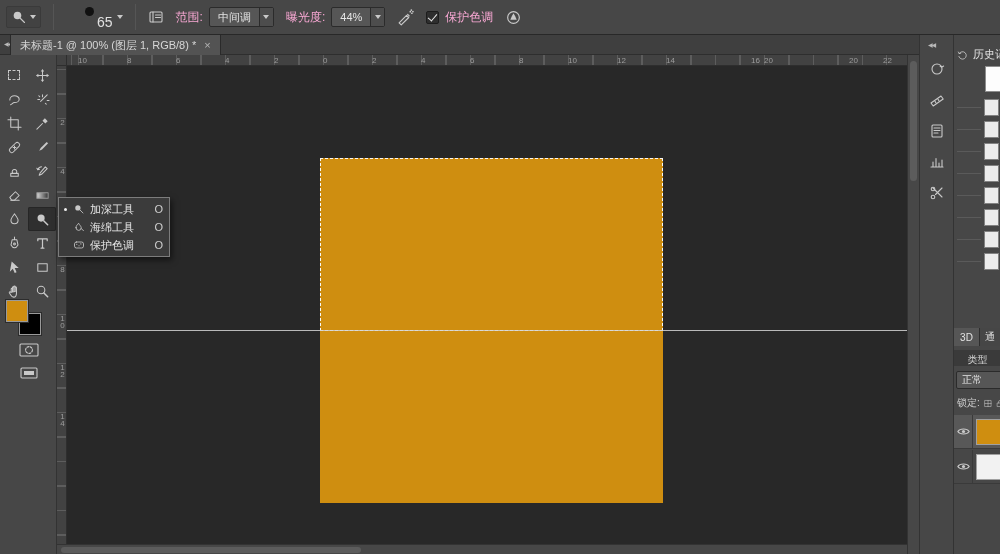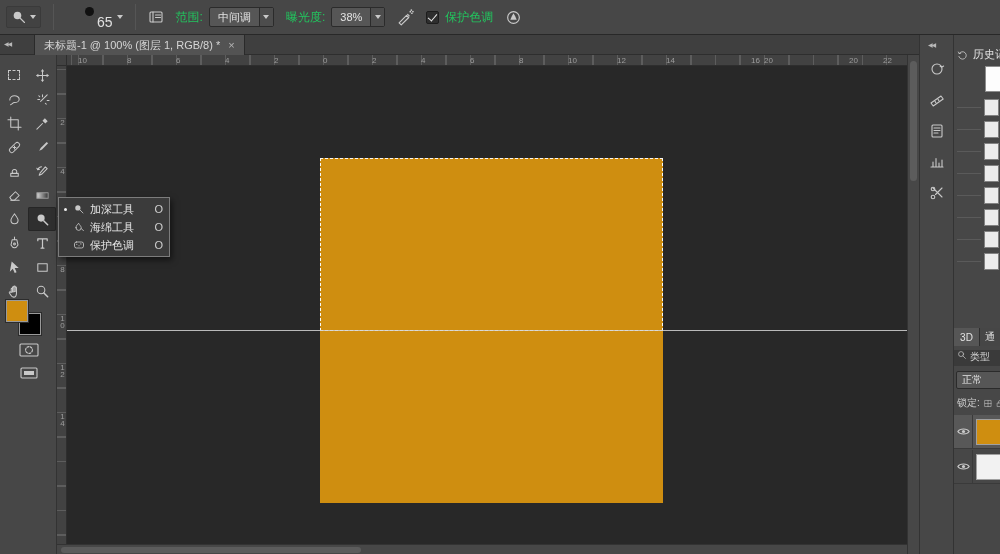--- a/index.html
+++ b/index.html
@@ -19,28 +19,28 @@
   .ob-sep{width:1px;height:26px;background:#3a3a3a;border-right:1px solid #555;}
   .tool-preset{display:flex;align-items:center;gap:3px;padding:2px 4px;border:1px solid #3a3a3a;border-radius:2px;background:#424242;}
   .brush-picker{display:flex;align-items:center;gap:4px;}
   .brush-preview{display:flex;flex-direction:column;align-items:center;line-height:10px;}
   .brush-dot{width:9px;height:9px;border-radius:50%;background:#111;margin-bottom:1px;}
   .brush-size{font-size:14px;color:#e0e0e0;padding-left:31px;}
   .tri-down{width:0;height:0;border-left:3.5px solid transparent;border-right:3.5px solid transparent;border-top:4px solid #c9c9c9;}
   .dd{display:flex;align-items:center;height:20px;background:#565656;border:1px solid #2b2b2b;border-radius:2px;}
   .dd .dd-text{padding:0 8px;font-size:11px;color:#e4e4e4;white-space:nowrap;}
   .dd .dd-arrow{width:14px;align-self:stretch;display:flex;align-items:center;justify-content:center;border-left:1px solid #2b2b2b;background:#4d4d4d;}
-  .ob-label{font-size:12px;color:#22c55e;white-space:nowrap;}
+  .ob-label{font-size:12px;color:#f9a8d4;white-space:nowrap;}
   .checkbox{width:13px;height:13px;background:#2e2e2e;border:1px solid #1d1d1d;border-radius:2px;position:relative;}
   .checkbox.checked::after{content:"";position:absolute;left:3px;top:0px;width:4px;height:8px;border-right:1.6px solid #e8e8e8;border-bottom:1.6px solid #e8e8e8;transform:rotate(40deg);}
 
   
   .tab-bar{position:absolute;left:0;top:35px;width:1000px;height:20px;background:#3f3f3f;border-bottom:1px solid #2e2e2e;}
   .collapse-left{position:absolute;left:4px;top:5px;font-size:6px;color:#b9b9b9;letter-spacing:-1px;}
-  .doc-tab{position:absolute;left:34px;top:0;height:20px;background:#535353;border-right:1px solid #2a2a2a;border-left:1px solid #2a2a2a;display:flex;align-items:center;gap:8px;padding:0 9px;font-size:11px;color:#d6d6d6;white-space:nowrap;}
+  .doc-tab{position:absolute;left:10px;top:0;height:20px;background:#535353;border-right:1px solid #2a2a2a;border-left:1px solid #2a2a2a;display:flex;align-items:center;gap:8px;padding:0 9px;font-size:11px;color:#d6d6d6;white-space:nowrap;}
   .doc-tab .close{color:#b5b5b5;font-size:11px;}
 
   
   .toolbar{position:absolute;left:0;top:55px;width:57px;height:499px;background:#474747;border-right:1px solid #333;}
   .tool-grid{display:grid;grid-template-columns:28px 28px;padding-top:8px;justify-content:center;}
   .tool{height:24px;display:flex;align-items:center;justify-content:center;border-radius:2px;}
   .tool.active{background:#2f2f2f;box-shadow:inset 0 0 0 1px #262626;}
   .swatches{position:absolute;left:6px;top:245px;width:44px;height:40px;}
   .swatch{position:absolute;width:22px;height:22px;border:1px solid #9a9a9a;box-shadow:0 0 0 1px #2c2c2c;}
   .swatch.fg{left:0;top:0;z-index:2;}
@@ -74,21 +74,21 @@
   .hist-header{position:absolute;left:3px;top:12px;display:flex;align-items:center;gap:4px;font-size:11px;color:#e0e0e0;white-space:nowrap;}
   .hist-snapshot{position:absolute;left:31px;top:31px;width:30px;height:26px;background:#fdfdfd;border:1px solid #8d8d8d;}
   .hist-rows{position:absolute;left:0;top:62px;width:47px;}
   .hist-row{position:relative;height:22px;}
   .hist-row .stub{position:absolute;left:3px;top:10px;width:24px;height:1px;background:#5a5a5a;}
   .hist-row .thumb{position:absolute;left:30px;top:2px;width:15px;height:17px;background:#ececec;border:1px solid #828282;}
   .panel-tabs{position:absolute;left:0;top:293px;width:47px;height:18px;display:flex;}
   .ptab{height:18px;display:flex;align-items:center;justify-content:center;font-size:10px;color:#e2e2e2;border-right:1px solid #2e2e2e;text-align:center;}
   .ptab.t3d{width:26px;background:#565656;}
   .ptab.tch{width:21px;background:#464646;}
-  .filter-row{position:absolute;left:0;top:315px;width:47px;height:16px;background:#3a3a3a;display:flex;align-items:flex-start;gap:3px;padding:0 3px;font-size:10px;color:#cfcfcf;white-space:nowrap;}
+  .filter-row{position:absolute;left:0;top:315px;width:47px;height:16px;background:#3a3a3a;display:flex;align-items:center;gap:3px;padding:0 3px;font-size:10px;color:#cfcfcf;white-space:nowrap;flex-direction:column;}
   .blend-row{position:absolute;left:2px;top:336px;width:60px;height:18px;background:#565656;border:1px solid #2b2b2b;border-radius:2px;display:flex;align-items:center;padding:0 5px;font-size:10px;color:#e4e4e4;}
   .lock-row{position:absolute;left:3px;top:360px;width:47px;height:16px;display:flex;align-items:center;gap:4px;font-size:10px;color:#cfcfcf;white-space:nowrap;}
   .layer-row{position:absolute;left:0;width:47px;height:34px;display:flex;align-items:center;border-bottom:1px solid #3a3a3a;}
   .layer-row.selected{background:#585858;}
   .layer-row .eye-cell{width:22px;display:flex;align-items:center;justify-content:center;border-right:1px solid #3a3a3a;align-self:stretch;}
   .layer-thumb{width:28px;height:26px;border:1px solid #a0a0a0;margin-left:3px;}
 
   
   .flyout{position:absolute;left:58px;top:197px;width:112px;background:#3b3b3b;border:1px solid #7c7c7c;box-shadow:2px 3px 6px rgba(0,0,0,.55);z-index:50;padding:2px 0;}
   .fly-item{position:relative;height:18px;display:flex;align-items:center;gap:5px;padding:0 6px 0 14px;font-size:11px;color:#e6e6e6;white-space:nowrap;}
@@ -126,21 +126,21 @@
     <div class="dd">
       <span class="dd-text">中间调</span>
       <span class="dd-arrow">
           <span class="tri-down"></span>
         </span>
     </div>
   </div>
   <div class="ob-group">
     <span class="ob-label">曝光度:</span>
     <div class="dd">
-      <span class="dd-text">38%</span>
+      <span class="dd-text">44%</span>
       <span class="dd-arrow">
           <span class="tri-down"></span>
         </span>
     </div>
   </div>
   <div class="ob-group">
     <svg width="17" height="17" viewBox="0 0 16 16">
       <path d="M2 13l7-7 2 2-7 7z"></path>
         <path d="M10 5l1.5 1.5"></path>
         <path d="M12.5 2.5l.01 0M14 4l.01 0M13.5 1l.01 0M15 2.4l.01 0" stroke-width="1.6"></path>

